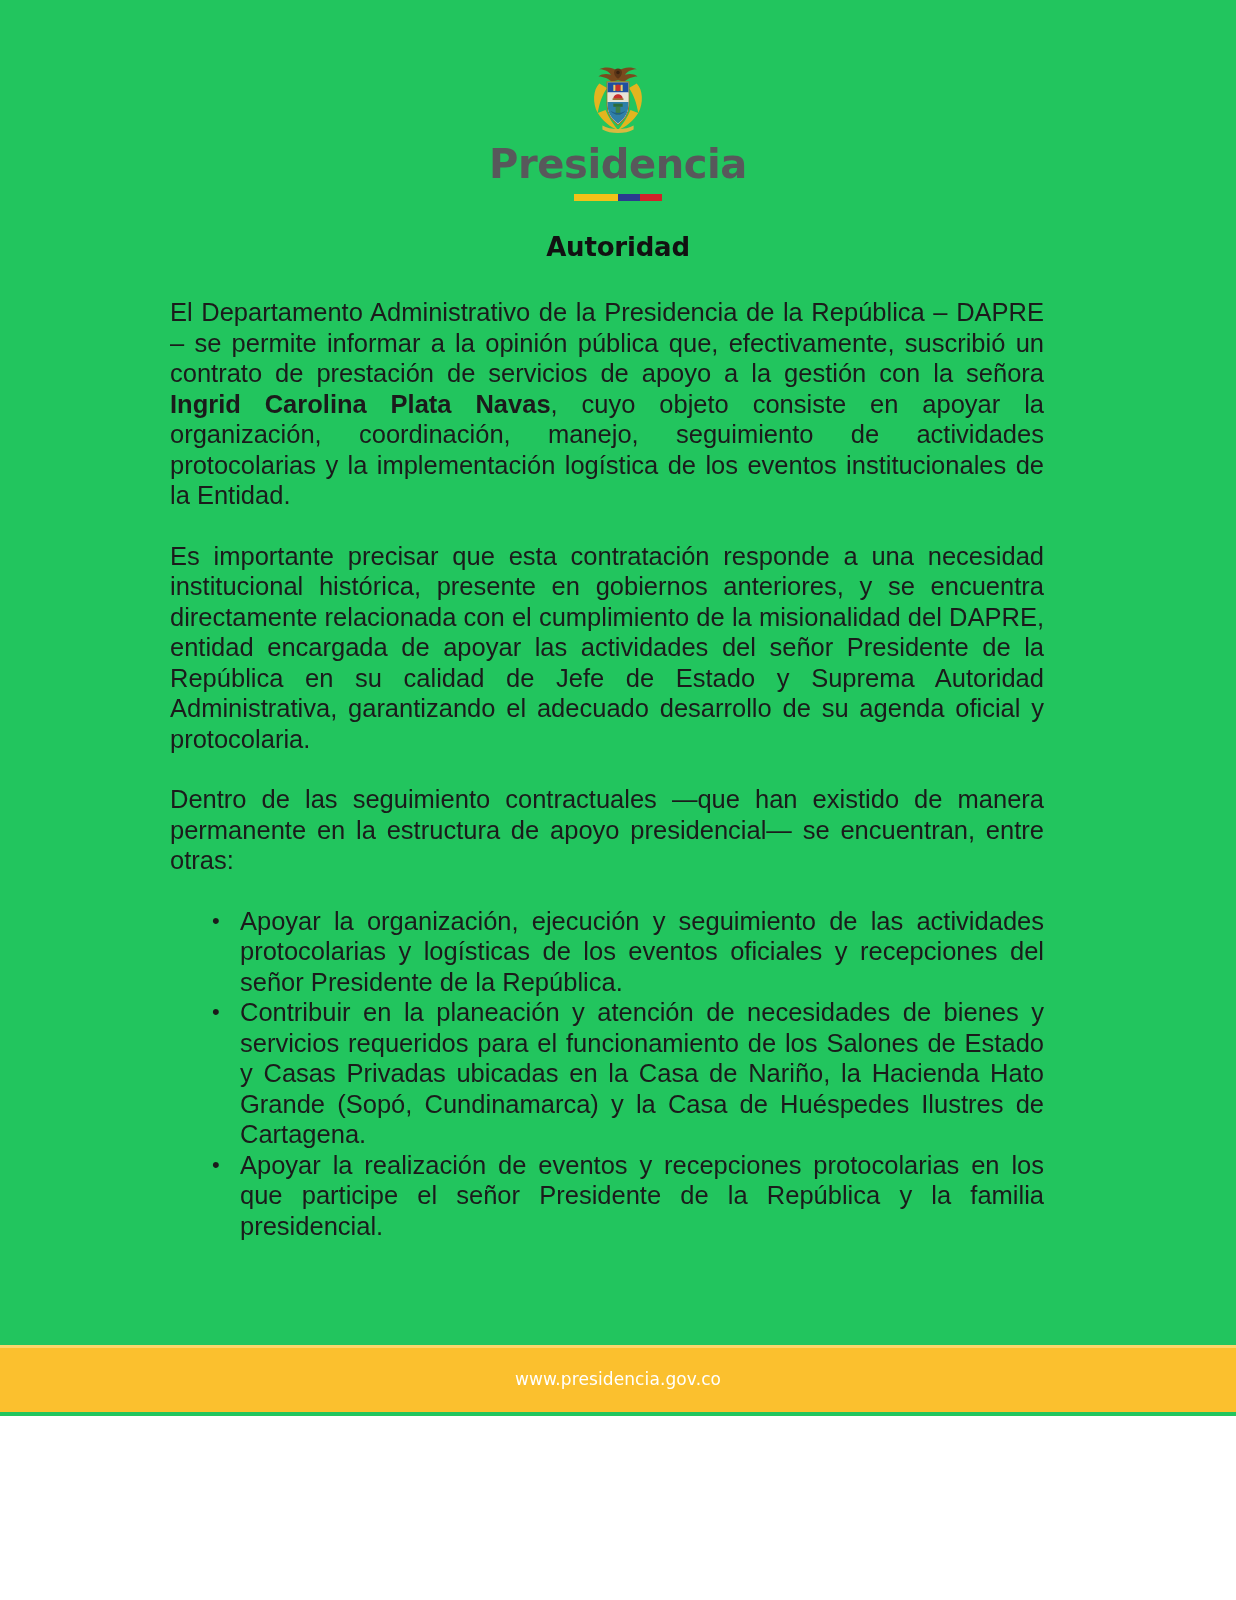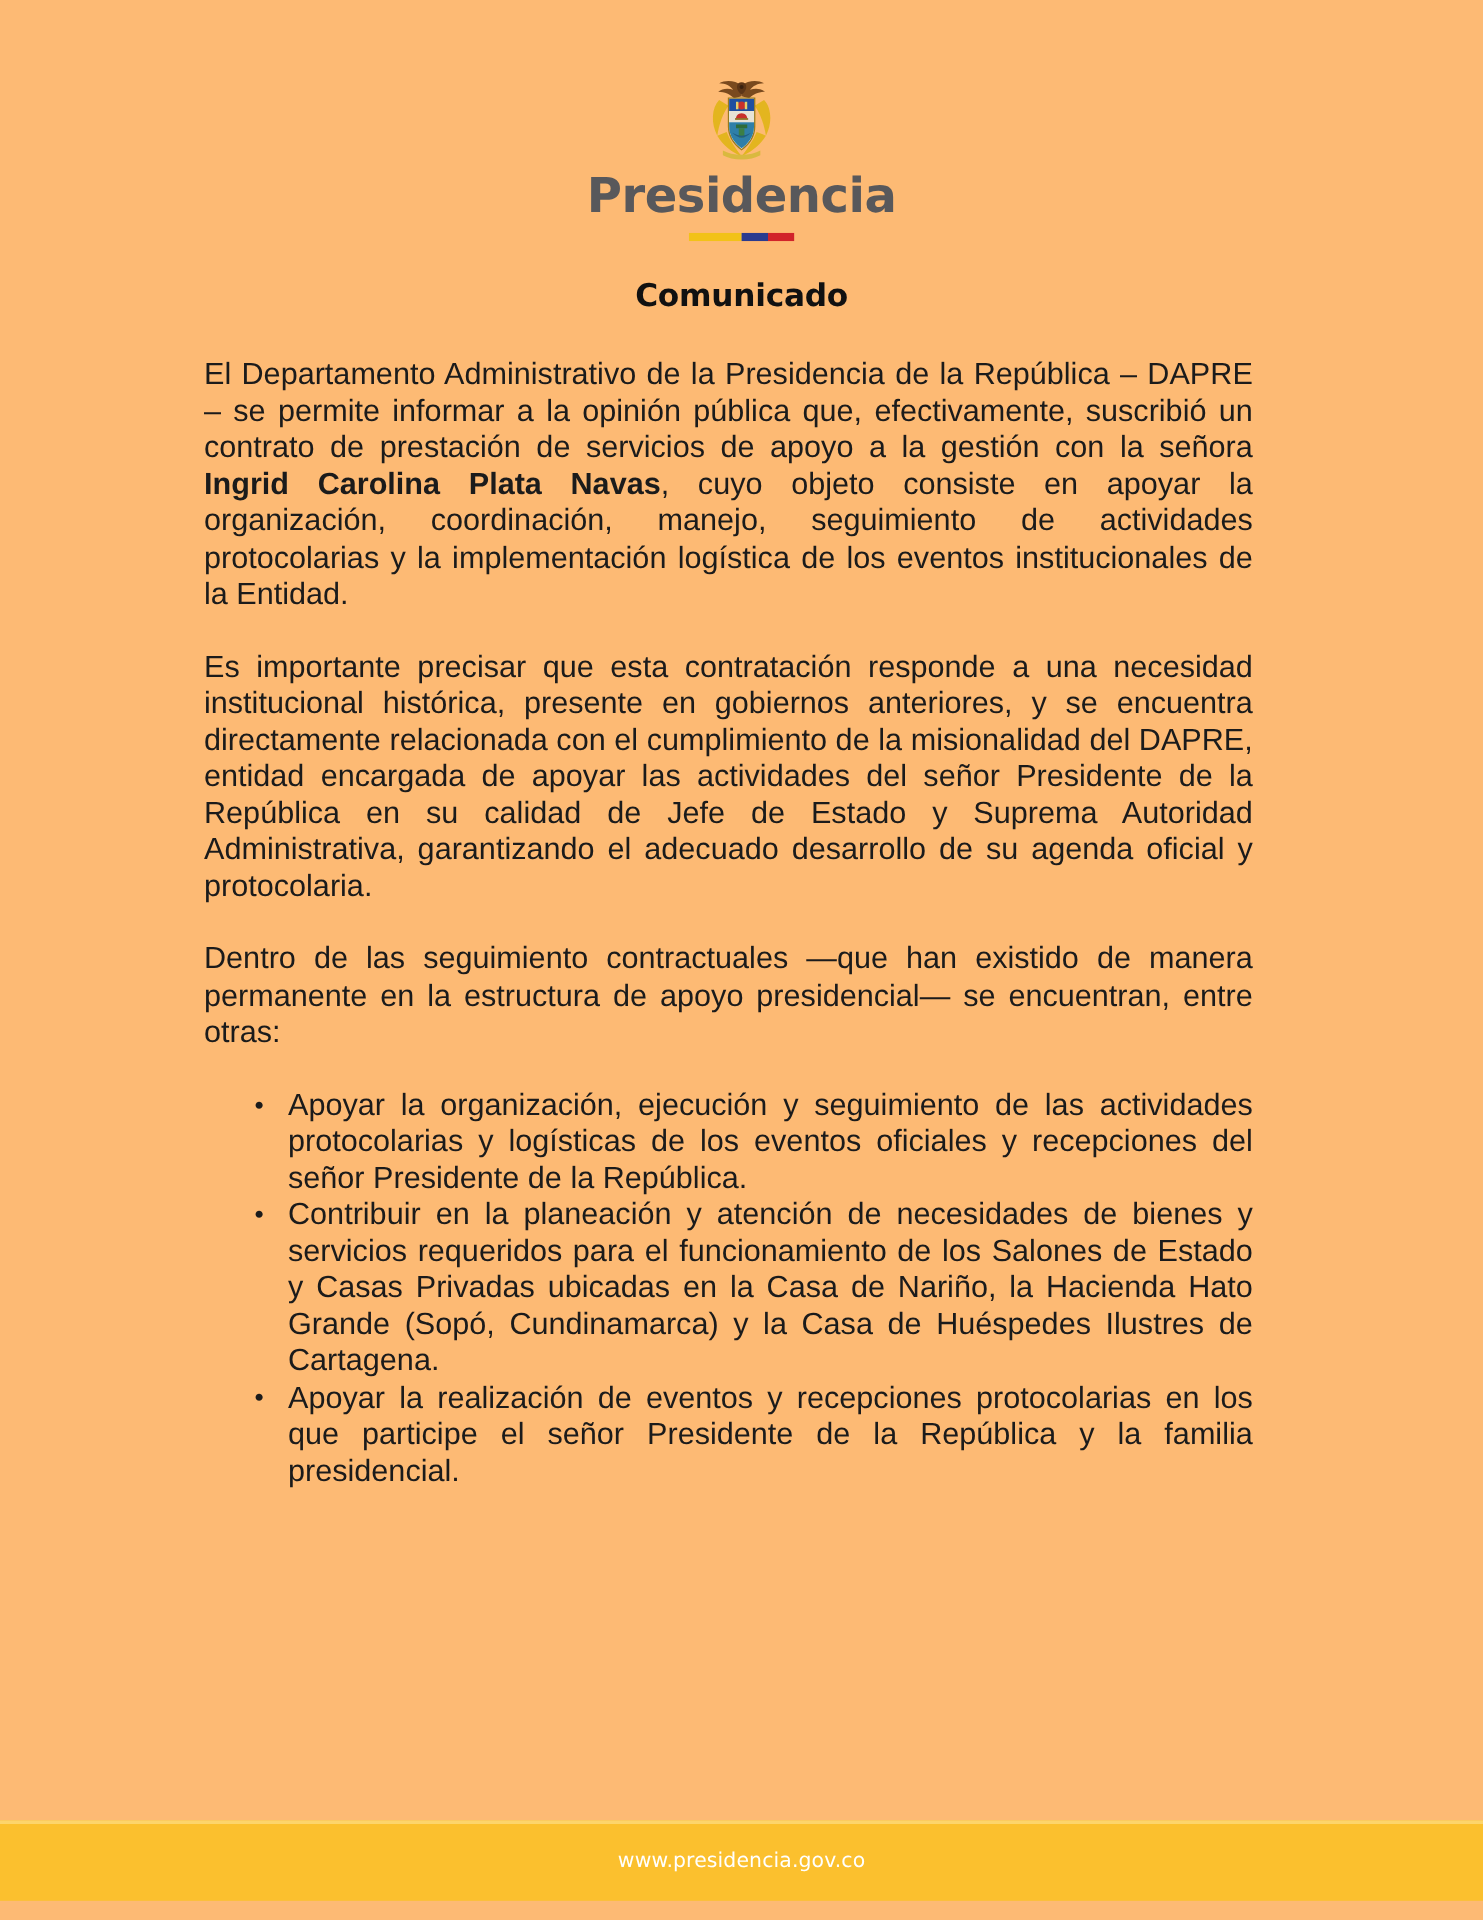--- a/index.html
+++ b/index.html
@@ -11,22 +11,22 @@
     height: 1600px;
     background: #ffffff;
     font-family: "Liberation Sans", sans-serif;
     overflow: hidden;
     position: relative;
   }
 
   .page {
     position: relative;
     width: 1236px;
-    height: 1600px;
-    background: #fdba74;
+    height: 1416px;
+    background: #22c55e;
   }
 
   
   .letterhead {
     position: absolute;
     top: 60px;
     left: 0;
     width: 1236px;
     text-align: center;
   }
@@ -114,21 +114,21 @@
     top: 0;
     line-height: 30.5px;
     font-size: 22px;
     color: #1b1b1b;
   }
 
   
   .footer-bar {
     position: absolute;
     left: 0;
-    bottom: 16px;
+    bottom: 4px;
     width: 1236px;
     height: 67px;
     background: #fbc02e;
   }
   .footer-hairline {
     position: absolute;
     left: 0;
     top: 0;
     width: 1236px;
     height: 3px;
@@ -193,21 +193,21 @@
 
     <div class="brand-wordmark">Presidencia</div>
 
     <div class="tricolor">
       <span class="band-yellow"></span>
       <span class="band-blue"></span>
       <span class="band-red"></span>
     </div>
   </div>
 
-  <div class="doc-title">Comunicado</div>
+  <div class="doc-title">Autoridad</div>
 
   <div class="content">
 
     <p class="para"><span>El Departamento Administrativo de la Presidencia de la República – DAPRE – se permite informar a la opinión pública que, efectivamente, suscribió un contrato de prestación de servicios de apoyo a la gestión con la señora </span><b>Ingrid Carolina Plata Navas</b><span>, cuyo objeto consiste en apoyar la organización, coordinación, manejo, seguimiento de actividades protocolarias y la implementación logística de los eventos institucionales de la Entidad.</span></p>
 
     <p class="para">Es importante precisar que esta contratación responde a una necesidad institucional histórica, presente en gobiernos anteriores, y se encuentra directamente relacionada con el cumplimiento de la misionalidad del DAPRE, entidad encargada de apoyar las actividades del señor Presidente de la República en su calidad de Jefe de Estado y Suprema Autoridad Administrativa, garantizando el adecuado desarrollo de su agenda oficial y protocolaria.</p>
 
     <p class="para">Dentro de las seguimiento contractuales —que han existido de manera permanente en la estructura de apoyo presidencial— se encuentran, entre otras:</p>
 
     <ul class="bullets">

